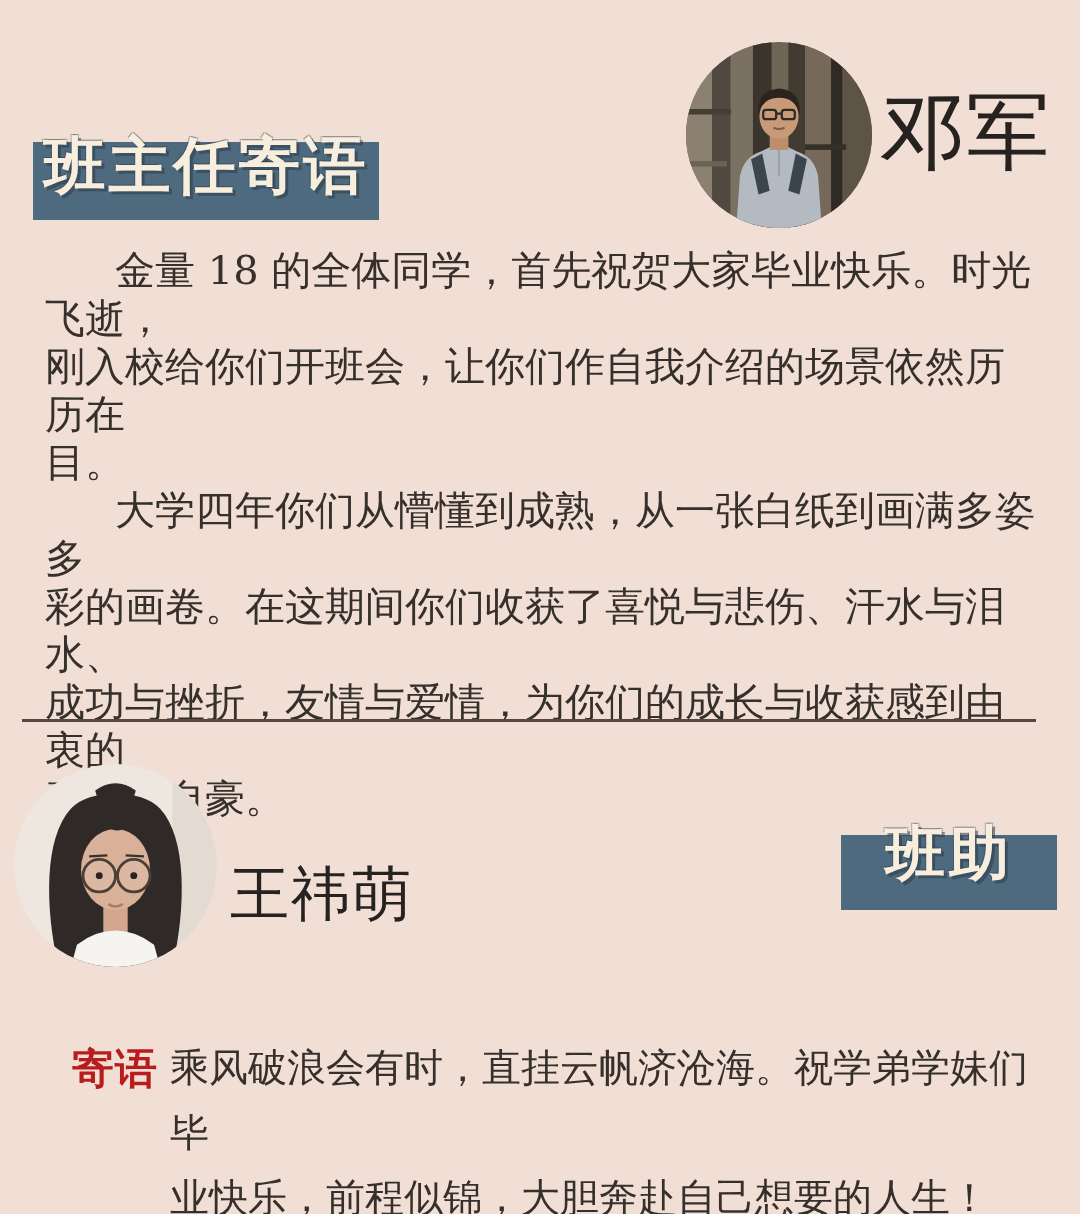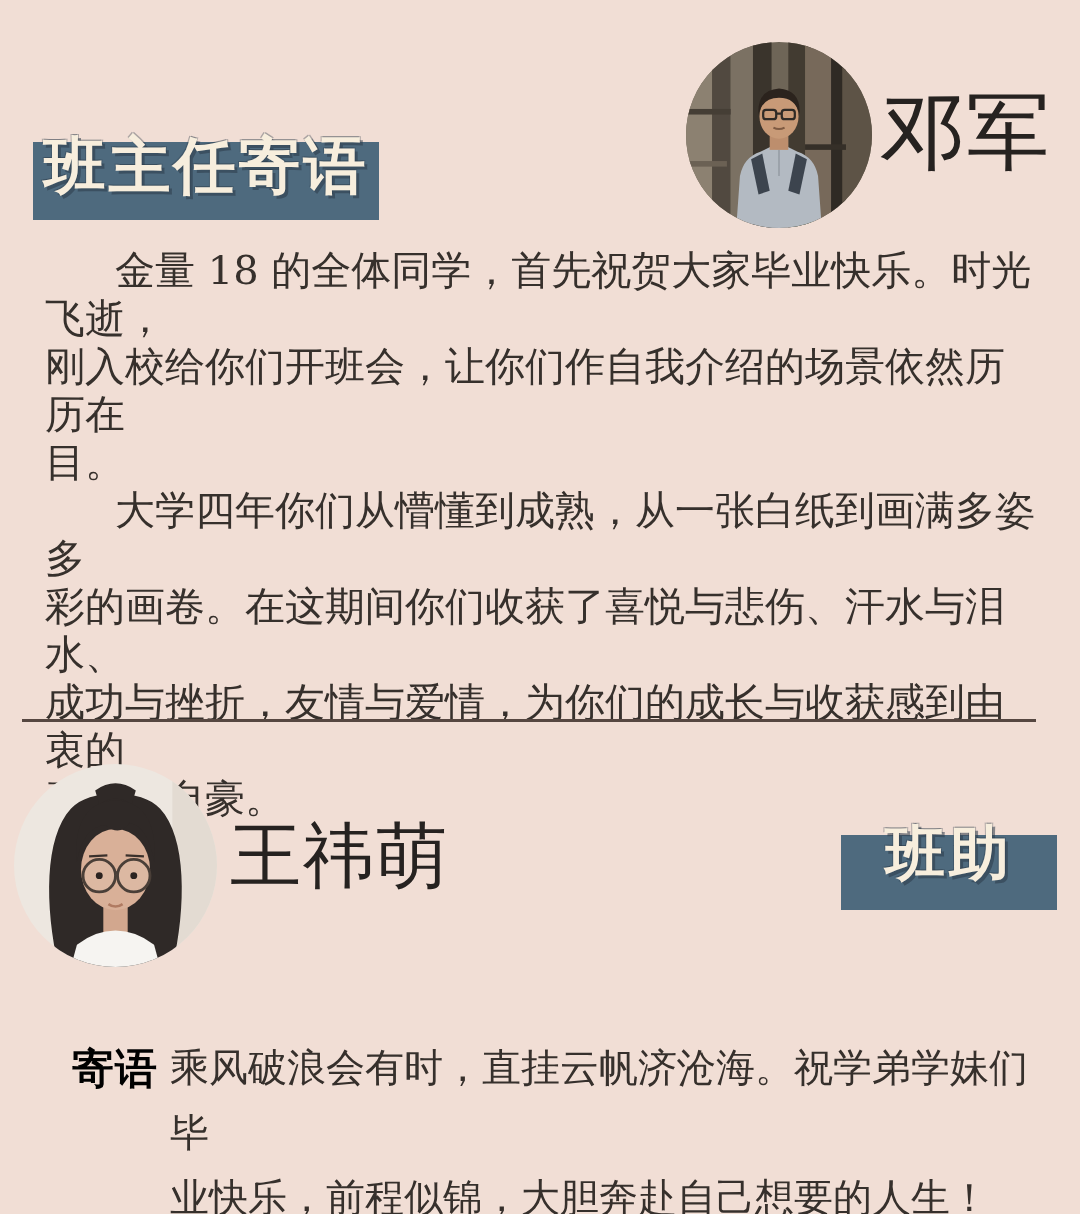--- a/index.html
+++ b/index.html
@@ -36,21 +36,21 @@
   .assistant-avatar{left:14px;top:764px;width:203px;height:203px;}
   
   .person-name{
     position:absolute;
     font-weight:400;
     color:#262220;
     line-height:1;
     white-space:nowrap;
   }
   .teacher-name{left:880px;top:90px;font-size:84px;letter-spacing:2px;}
-  .assistant-name{left:230px;top:820px;font-size:71px;letter-spacing:2px;}
+  .assistant-name{left:230px;top:864px;font-size:59px;letter-spacing:2px;}
   
   .teacher-message{
     position:absolute;
     left:45px;top:246px;width:998px;
     font-family:"DejaVu Serif","Liberation Serif",serif;
     font-size:40px;line-height:48px;
     color:#36302c;
   }
   .teacher-message p{
     margin:0;
@@ -59,21 +59,21 @@
   }
   .divider{
     position:absolute;
     left:22px;top:719px;width:1014px;height:3px;
     background:#564741;border:none;margin:0;padding:0;
   }
   .message-label{
     position:absolute;
     left:72px;top:1048px;
     font-size:42px;font-weight:700;line-height:1;
-    color:#000000;letter-spacing:1px;
+    color:#b91c1c;letter-spacing:1px;
   }
   .assistant-message{
     position:absolute;
     left:170px;top:1035px;width:862px;
     font-family:"DejaVu Serif","Liberation Serif",serif;
     font-size:39px;line-height:65px;
     color:#36302c;
     white-space:pre-line;
   }
 </style>

